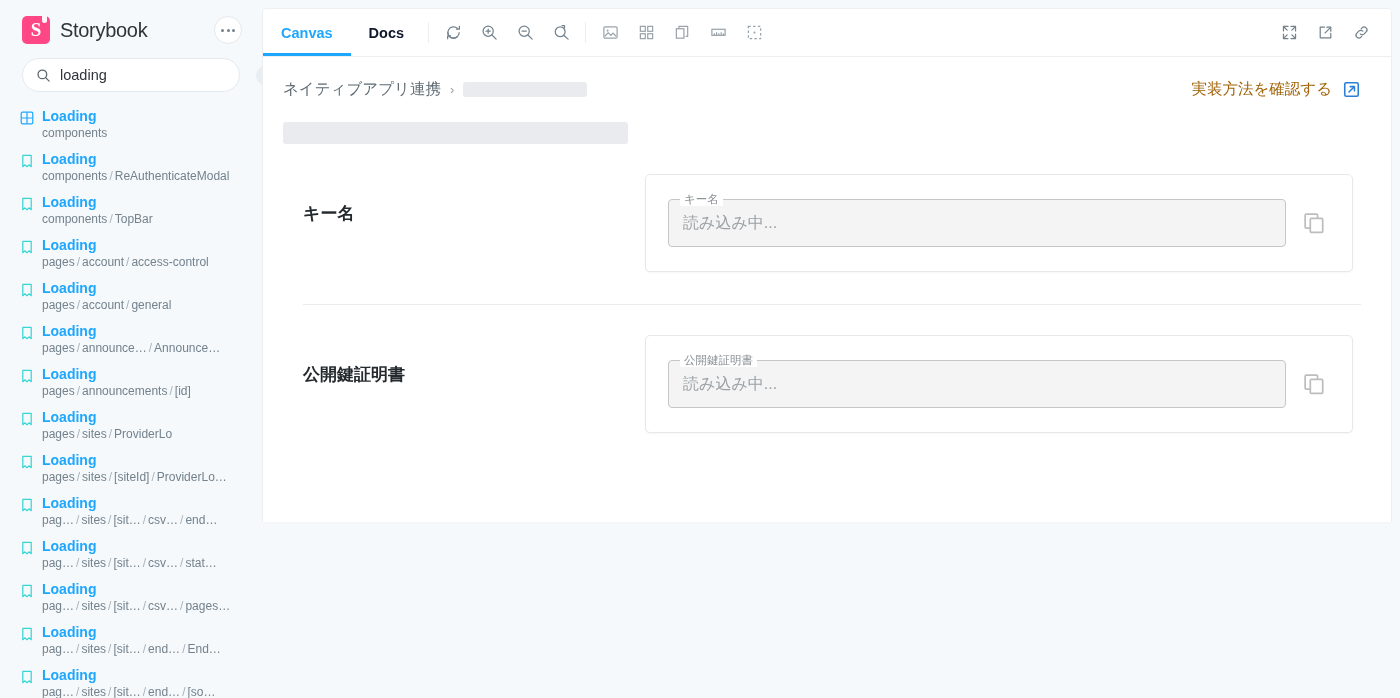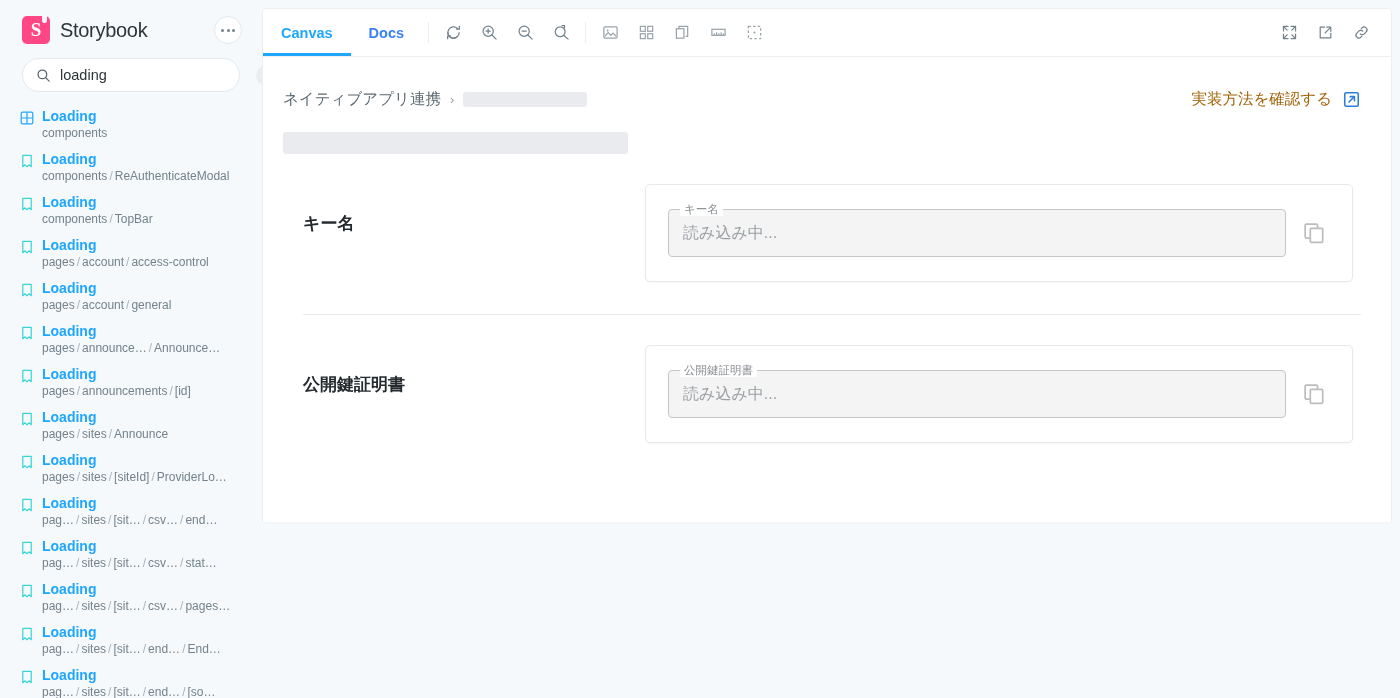--- a/index.html
+++ b/index.html
@@ -111,21 +111,21 @@
   .toolbar {
     height: 48px; min-height: 48px;
     border-bottom: 1px solid #eceff2;
     display: flex; align-items: stretch;
     padding: 0 12px 0 0;
     background: #fff;
   }
   .tabs { display: flex; align-items: stretch; }
   .tab {
     padding: 0 18px; display: flex; align-items: center;
-    font-size: 14.5px; font-weight: bold; color: #3b82f6;
+    font-size: 14.5px; font-weight: bold; color: #0f172a;
     cursor: pointer; position: relative;
   }
   .tab.active { color: #1ea7fd; }
   .tab.active:after {
     content:""; position:absolute; left:0; right:0; bottom:0;
     height:3px; background:#1ea7fd;
   }
   .tb-sep { width: 1px; background:#eceff2; margin: 13px 6px; }
   .tb-group { display: flex; align-items: center; }
   .tb-btn {
@@ -134,21 +134,21 @@
   }
   .spacer { flex: 1; }
 
   
   .preview {
     flex: 1; overflow: hidden; background: #fff;
     position: relative;
   }
   .pv-inner { padding: 22px 30px 0 20px; }
 
-  .crumb-row { display:flex; align-items:center; justify-content:space-between;margin-top:10px; }
+  .crumb-row { display:flex; align-items:center; justify-content:space-between; }
   .crumb { display:flex; align-items:center; gap: 9px; }
   .crumb-text { font-size: 15.5px; color: #5d6a72; }
   .crumb-chevron { color:#96a1a8; font-size: 13px; }
   .skeleton { background:#e9ebee; border-radius: 3px; }
   .sk-crumb { width: 124px; height: 15px; }
   .sk-title { width: 345px; height: 22px; margin-top: 22px; }
 
   .doc-link {
     display:flex; align-items:center; gap: 10px;
     color:#a16207; font-size: 15.5px; cursor:pointer;
@@ -285,21 +285,21 @@
             <div class="result-title">Loading</div>
             <div class="result-path"><span>pages</span><span class="sep">/</span><span>announcements</span><span class="sep">/</span><span>[id]</span></div>
           </div>
         </div>
         <div class="result-item">
           <span class="result-icon"><svg viewBox="0 0 16 16" fill="none">
               <path d="M3.2 1.6h9.6v12.9l-2.2-2.1-2.6 2.1-2.6-2.1-2.2 2.1z" stroke="#37d5d3" stroke-width="1.4" stroke-linejoin="round"></path>
             </svg></span>
           <div class="result-texts">
             <div class="result-title">Loading</div>
-            <div class="result-path"><span>pages</span><span class="sep">/</span><span>sites</span><span class="sep">/</span><span>Announce</span></div>
+            <div class="result-path"><span>pages</span><span class="sep">/</span><span>sites</span><span class="sep">/</span><span>ProviderLo</span></div>
           </div>
         </div>
         <div class="result-item">
           <span class="result-icon"><svg viewBox="0 0 16 16" fill="none">
               <path d="M3.2 1.6h9.6v12.9l-2.2-2.1-2.6 2.1-2.6-2.1-2.2 2.1z" stroke="#37d5d3" stroke-width="1.4" stroke-linejoin="round"></path>
             </svg></span>
           <div class="result-texts">
             <div class="result-title">Loading</div>
             <div class="result-path"><span>pages</span><span class="sep">/</span><span>sites</span><span class="sep">/</span><span>[siteId]</span><span class="sep">/</span><span>ProviderLo…</span></div>
           </div>

